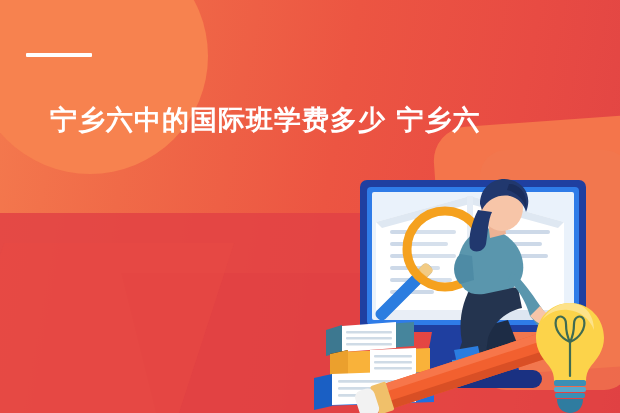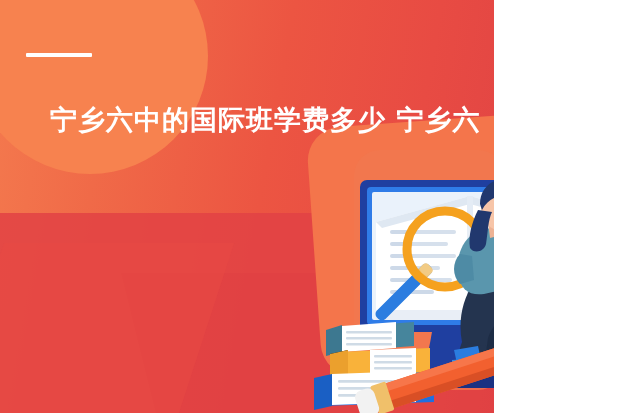--- a/index.html
+++ b/index.html
@@ -6,21 +6,21 @@
     margin: 0;
     padding: 0;
     background: #ffffff;
   }
   body {
     font-family: "DejaVu Sans", "Liberation Sans", sans-serif;
   }
 
   #banner {
     position: relative;
-    width: 494px;
+    width: 620px;
     height: 413px;
     overflow: hidden;
     background: #ee5541;
   }
 
   
   .bg-base {
     position: absolute;
     inset: 0;
     background: linear-gradient(100deg, #f47a4e 0%, #f06a48 22%, #ec5542 52%, #e84b43 78%, #e14444 100%);

